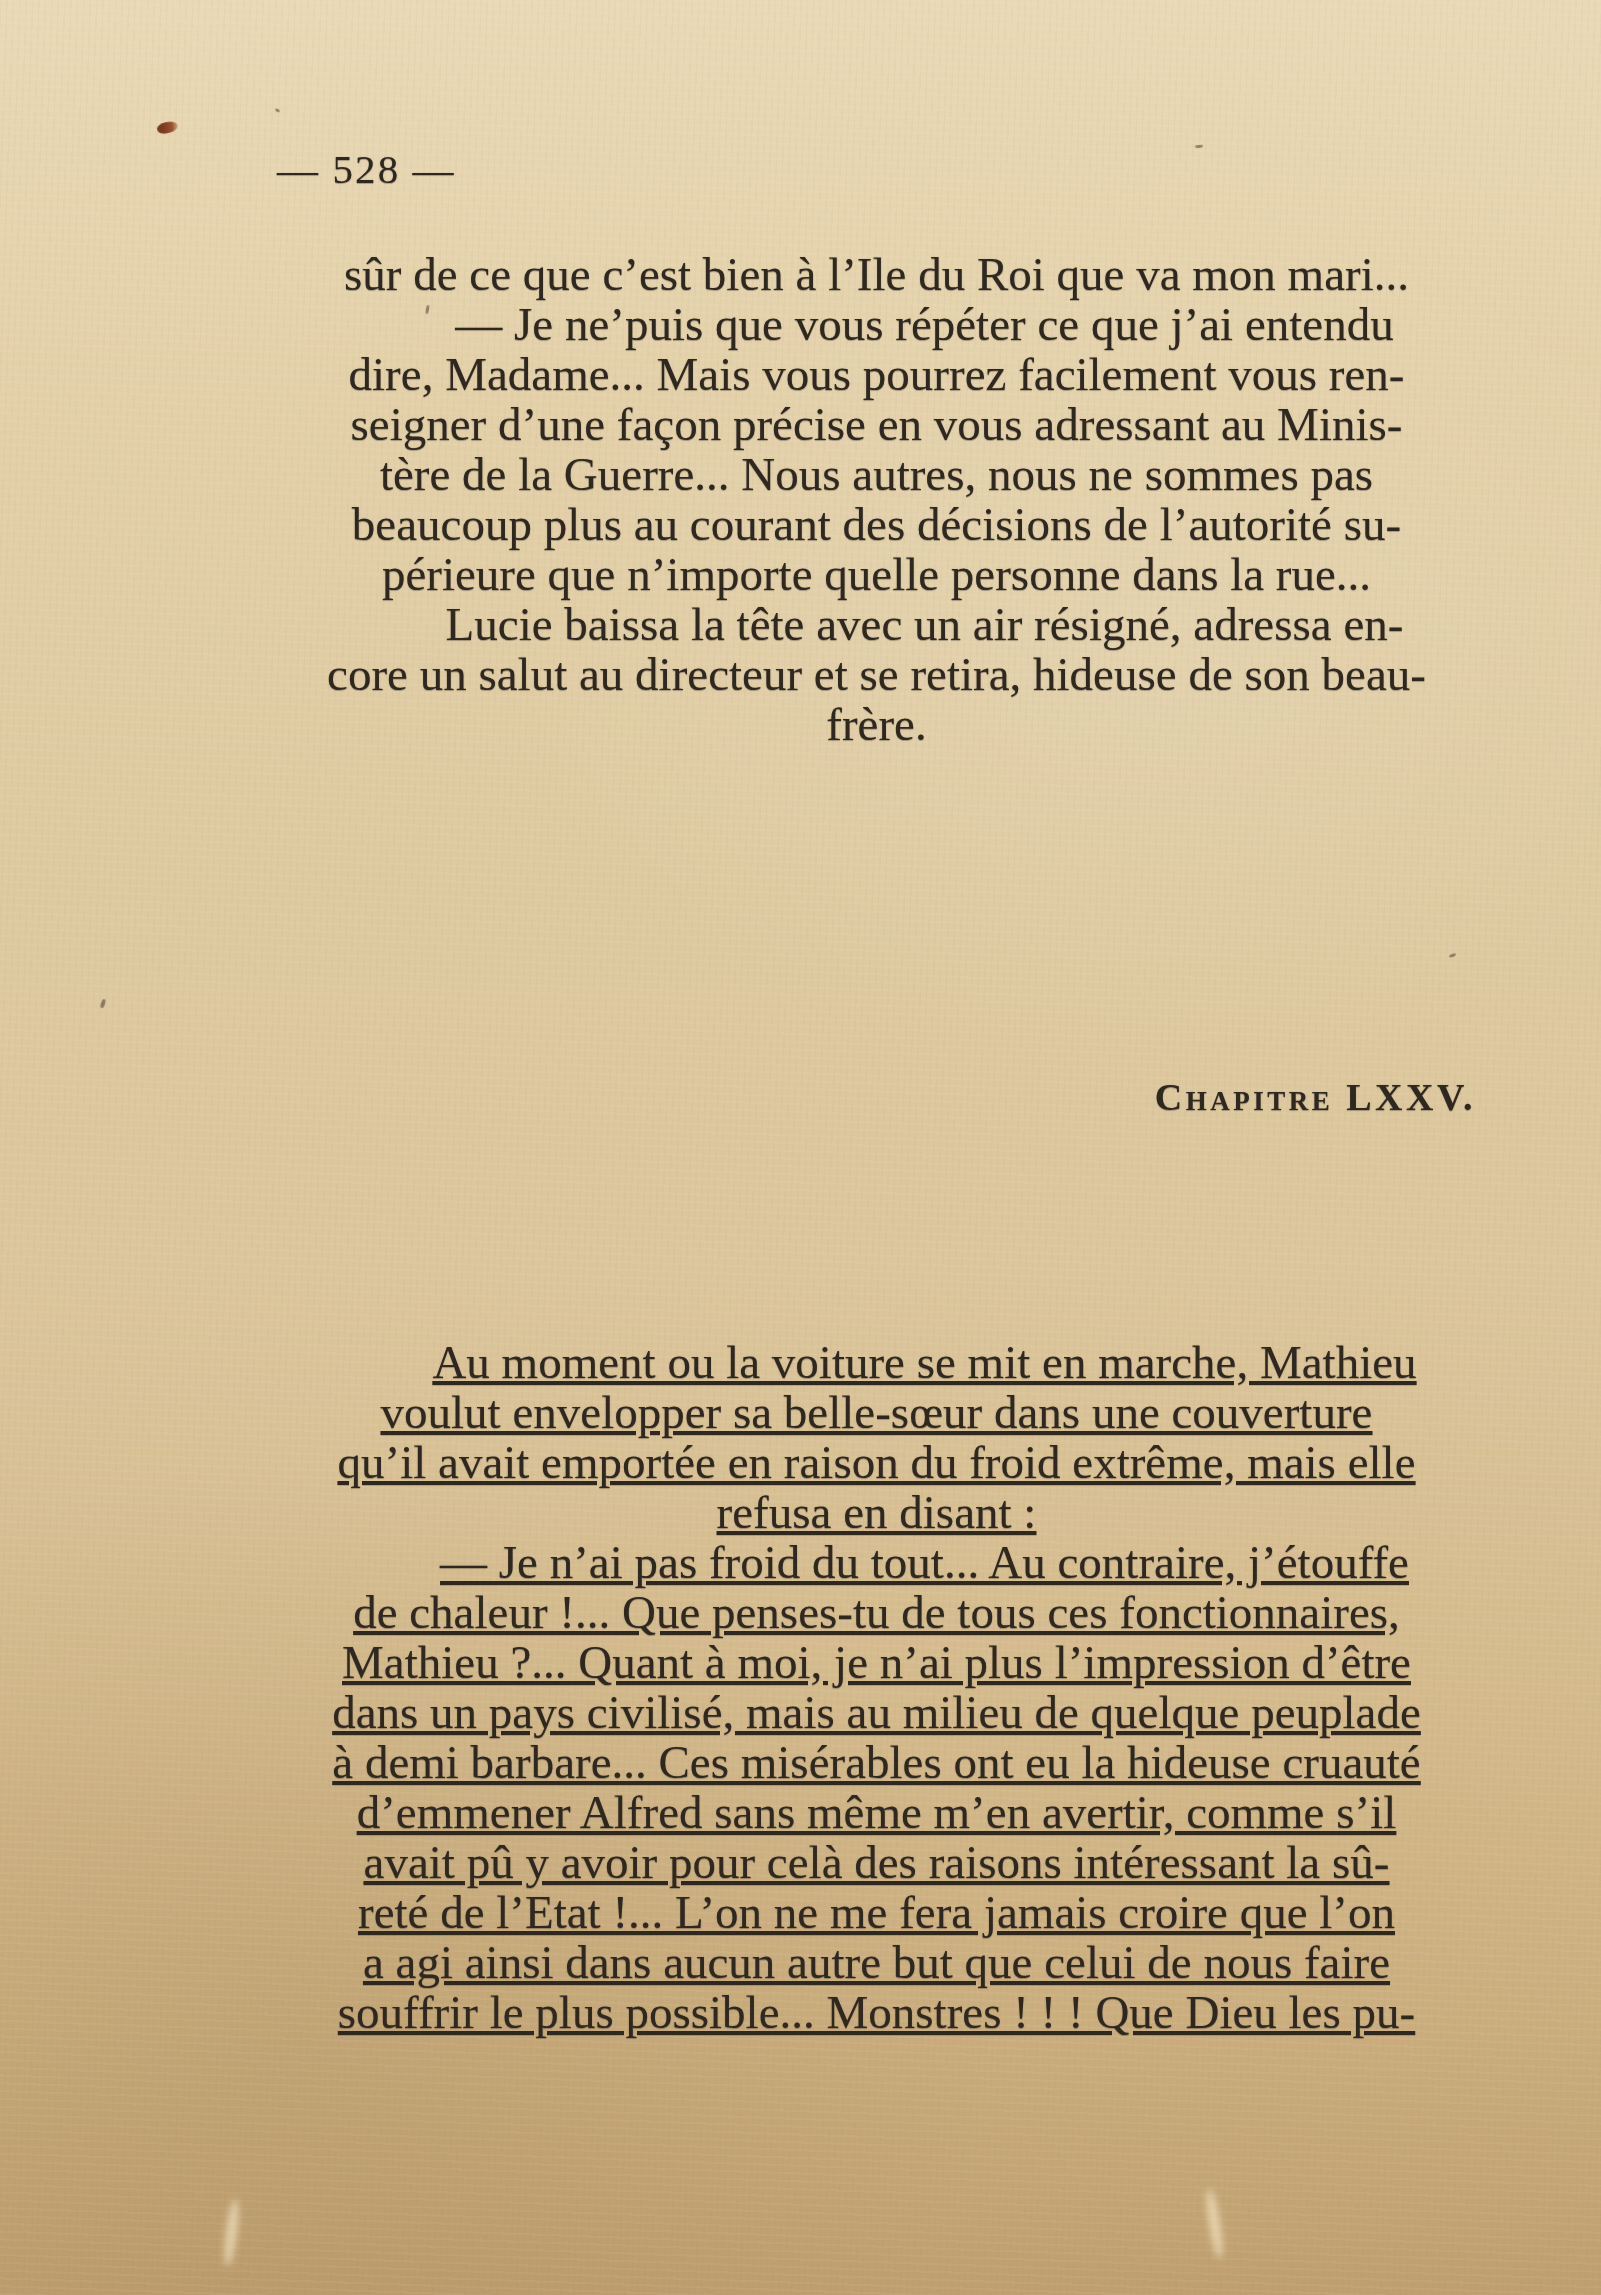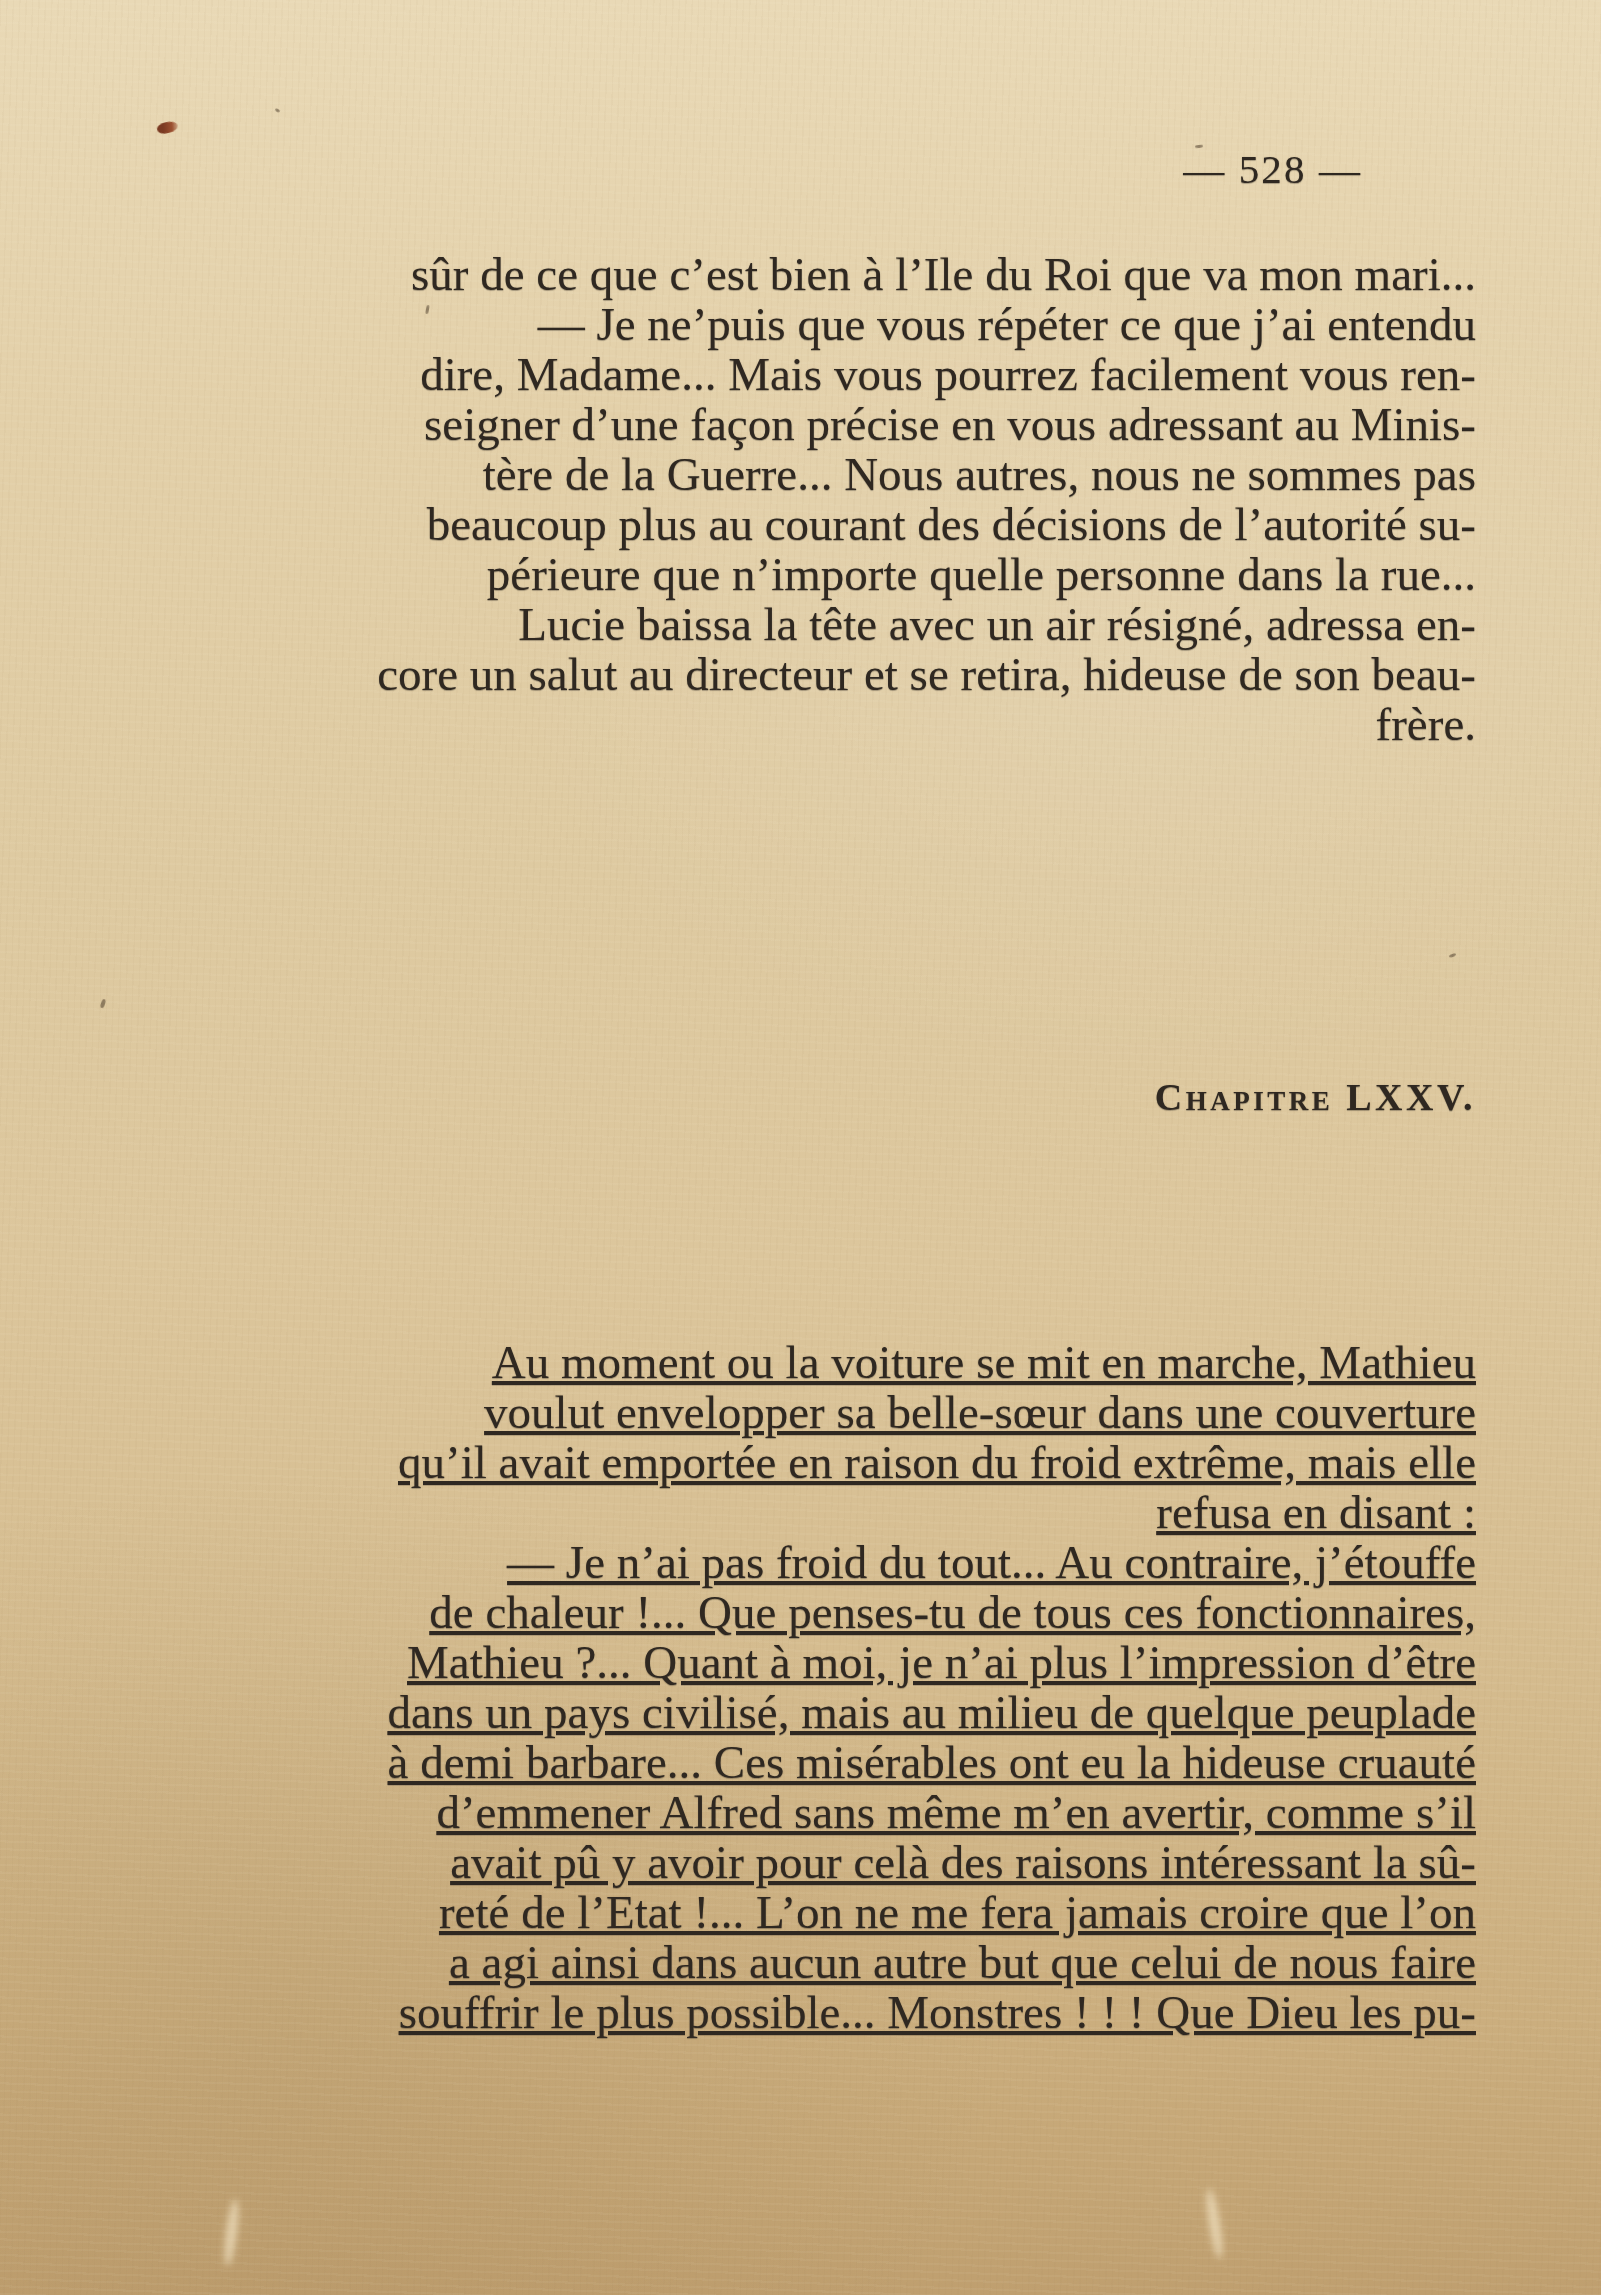--- a/index.html
+++ b/index.html
@@ -29,39 +29,39 @@
 
   .ink {
     text-shadow: 0 0.7px 0.7px rgba(47,40,33,0.30), 0 0 1.4px rgba(47,40,33,0.22);
   }
 
   .folio {
     position: absolute;
     left: 277px;
     top: 145px;
     width: 1085px;
-    text-align: right;
+    text-align: left;
     font-size: 41px;
     letter-spacing: 2.1px;
   }
 
   .textblock {
     position: absolute;
     left: 277px;
     width: 1199px;
   }
   .block1 { top: 249px; }
   .block2 { top: 1337px; text-decoration: underline; }
 
   .textblock p {
     margin: 0;
     font-size: 47px;
     line-height: 50px;
     white-space: pre-line;
-    text-align: right;
+    text-align: center;
   }
   .textblock p.indent { text-indent: 96px; }
 
   .chapter-label {
     position: absolute;
     left: 277px;
     top: 1075px;
     width: 1199px;
     text-align: right;
     font-size: 38px;

